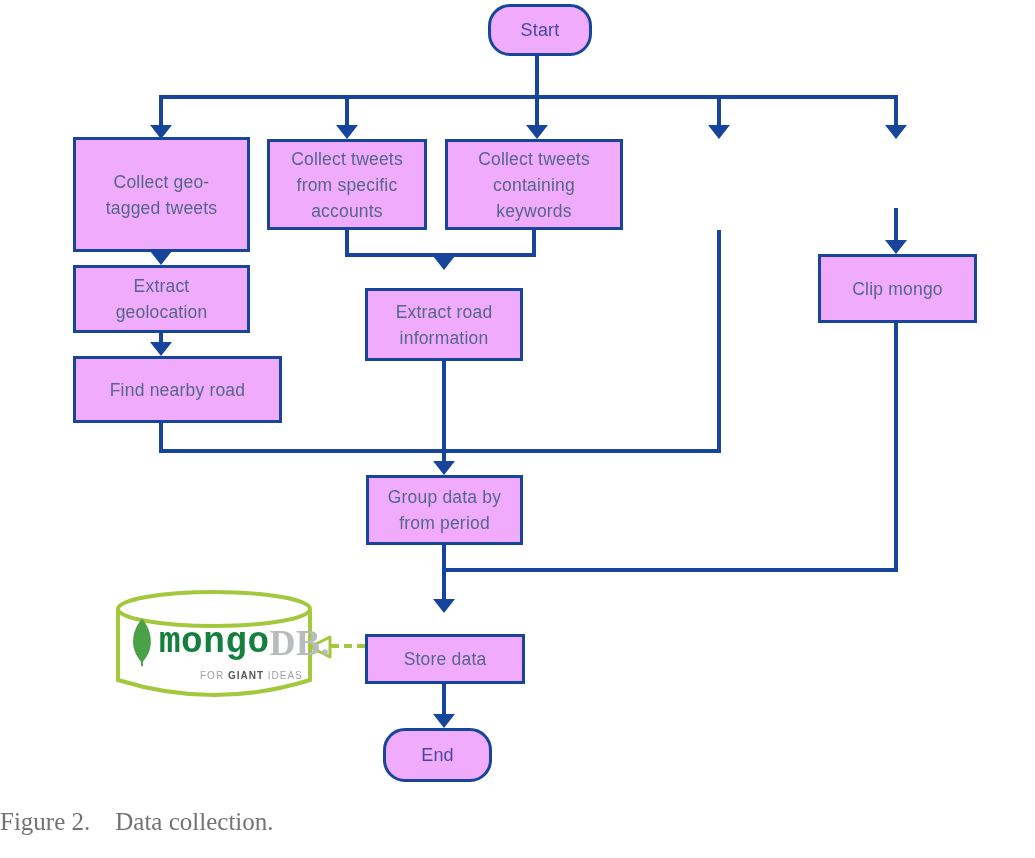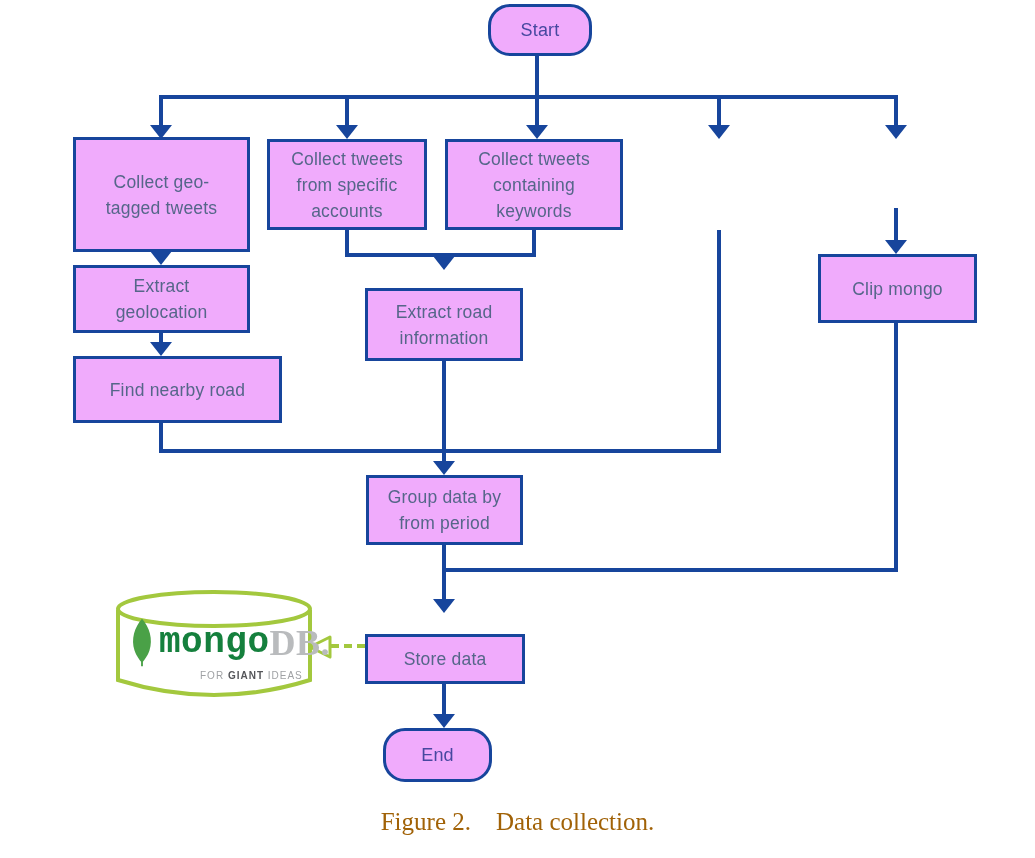--- a/index.html
+++ b/index.html
@@ -42,22 +42,22 @@
     color:#b9bbbd;letter-spacing:.5px;line-height:1;text-align:center;
   }
   .mongo-tagline{
     position:absolute;left:88px;top:84px;z-index:5;font-size:10px;
     color:#9fa1a4;letter-spacing:1px;white-space:nowrap;
   }
   .mongo-tagline b{color:#55565a;font-weight:700;}
   .dash-line{position:absolute;left:331px;top:644px;width:34px;border-top:4px dashed var(--cyl);z-index:2;}
   .dash-head{position:absolute;left:306px;top:634px;z-index:3;}
   .caption{
-    position:absolute;left:0;top:808px;width:100%;text-align:center;
-    font-family:"Liberation Serif",serif;font-size:25px;color:#a16207;white-space:pre;
+    position:absolute;left:0;top:808px;width:100%;
+    font-family:"Liberation Serif",serif;font-size:25px;color:#737373;white-space:pre;
   }
 </style>
 </head>
 <body>
 
 <div id="canvas">
 
   <div class="vline" style="left:535px;top:56px;height:70px"></div>
   <div class="hline" style="left:159px;top:95px;width:739px"></div>
 

